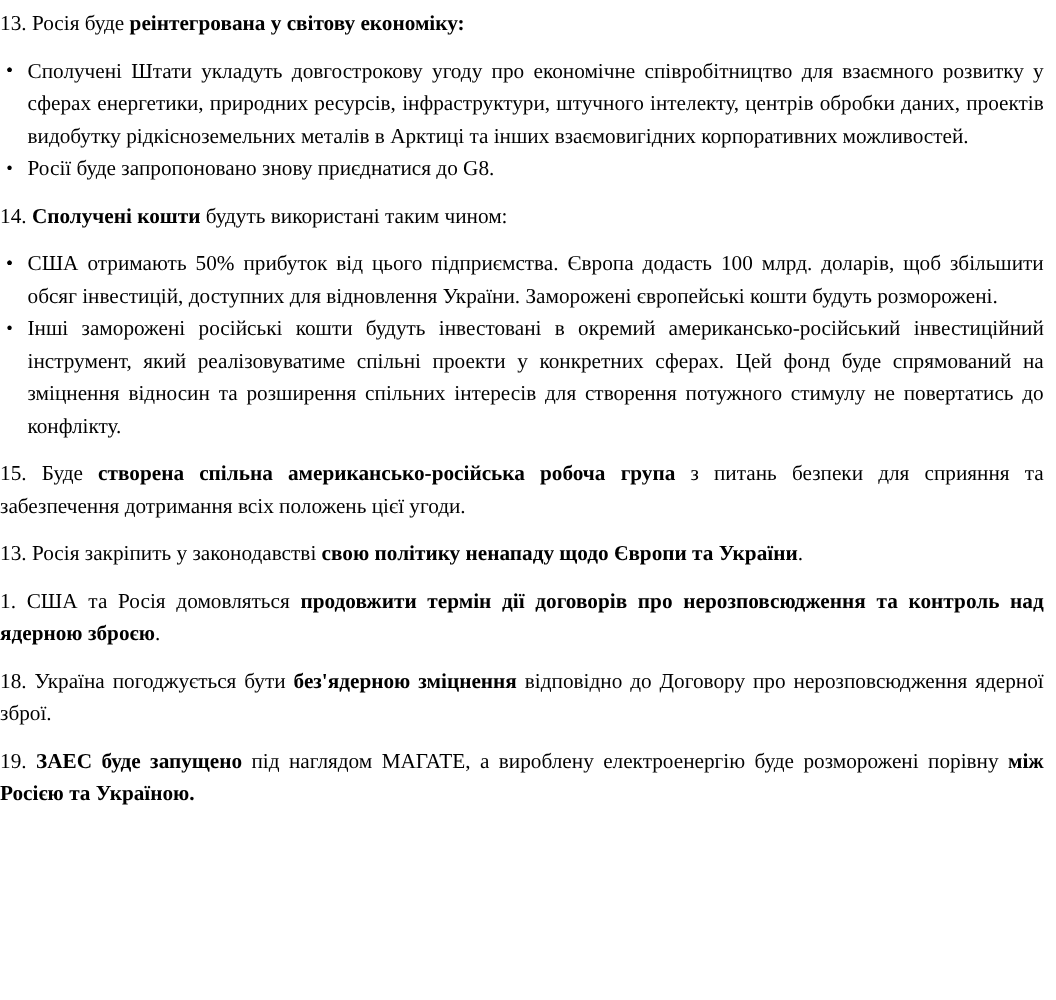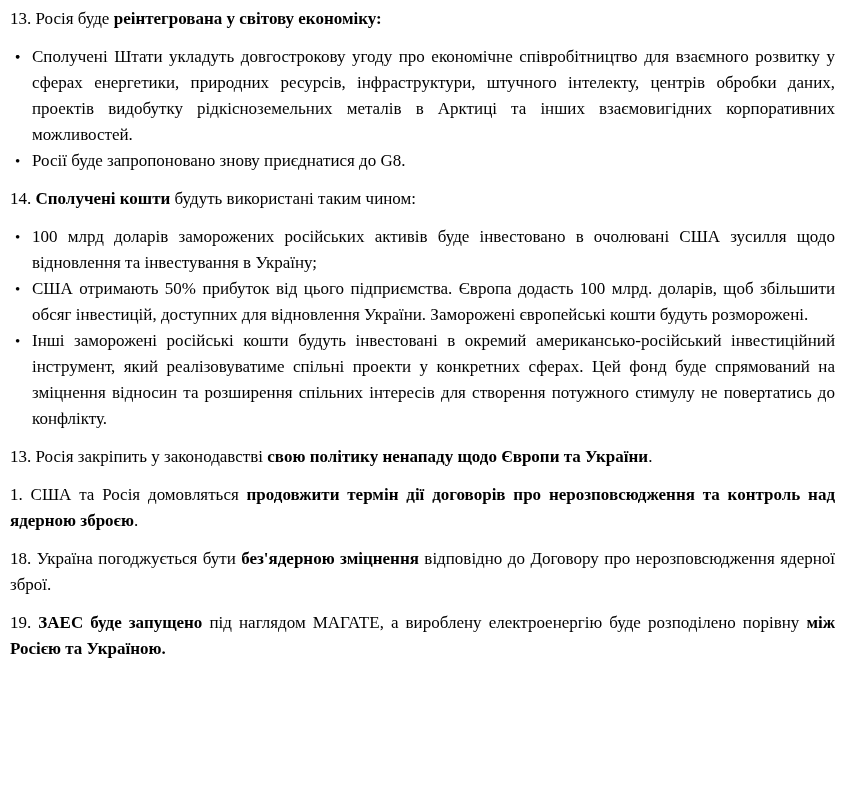--- a/index.html
+++ b/index.html
@@ -11,21 +11,21 @@
     width: 845px;
     height: 800px;
     overflow: hidden;
     color: #000000;
     font-family: "Liberation Serif", "DejaVu Serif", serif;
   }
   .page {
     box-sizing: border-box;
     width: 845px;
     height: 676px;
-    padding: 6px 10px 0 10px;
+    padding: 6px 10px 0 0;
     font-size: 17px;
     line-height: 26px;
     text-align: justify;
   }
   .para {
     margin: 0 0 12px 0;
   }
   .bullets {
     list-style: none;
     margin: 0 0 12px 0;
@@ -53,27 +53,28 @@
 
   <ul class="bullets">
     <li class="bullet"><span class="marker">•</span></li>
     <li class="bullet"><span class="marker">•</span><span>Сполучені Штати укладуть довгострокову угоду про економічне співробітництво для взаємного розвитку у сферах енергетики, природних ресурсів, інфраструктури, штучного інтелекту, центрів обробки даних, проектів видобутку рідкісноземельних металів в Арктиці та інших взаємовигідних корпоративних можливостей.</span></li>
     <li class="bullet"><span class="marker">•</span><span>Росії буде запропоновано знову приєднатися до G8.</span></li>
   </ul>
 
   <p class="para"><span>14. </span><b>Сполучені кошти</b><span> будуть використані таким чином:</span></p>
 
   <ul class="bullets">
-    <li class="bullet"><span class="marker">•</span><span>100 млрд доларів заморожених російських активів буде інвестовано в очолювані США зусилля щодо відновлення та інвестування в Україну;</span></li>
+    <li class="bullet"><span class="marker">•</span></li>
     <li class="bullet"><span class="marker">•</span><span>США отримають 50% прибуток від цього підприємства. Європа додасть 100 млрд. доларів, щоб збільшити обсяг інвестицій, доступних для відновлення України. Заморожені європейські кошти будуть розморожені.</span></li>
     <li class="bullet"><span class="marker">•</span><span>Інші заморожені російські кошти будуть інвестовані в окремий американсько-російський інвестиційний інструмент, який реалізовуватиме спільні проекти у конкретних сферах. Цей фонд буде спрямований на зміцнення відносин та розширення спільних інтересів для створення потужного стимулу не повертатись до конфлікту.</span></li>
   </ul>
 
+  <p class="para"><span>15. Буде </span><b>створена спільна американсько-російська робоча група</b><span> з питань безпеки для сприяння та забезпечення дотримання всіх положень цієї угоди.</span></p>
 
   <p class="para"><span>13. Росія закріпить у законодавстві </span><b>свою політику ненападу щодо Європи та України</b><span>.</span></p>
 
   <p class="para"><span>1. США та Росія домовляться </span><b>продовжити термін дії договорів про нерозповсюдження та контроль над ядерною зброєю</b><span>.</span></p>
 
   <p class="para"><span>18. Україна погоджується бути </span><b>без'ядерною зміцнення</b><span> відповідно до Договору про нерозповсюдження ядерної зброї.</span></p>
 
-  <p class="para"><span>19. </span><b>ЗАЕС буде запущено</b><span> під наглядом МАГАТЕ, а вироблену електроенергію буде розподілено порівну </span><b>між Росією та Україною.</b></p>
+  <p class="para"><span>19. </span><b>ЗАЕС буде запущено</b><span> під наглядом МАГАТЕ, а вироблену електроенергію буде розморожені порівну </span><b>між Росією та Україною.</b></p>
 
 </main>
 
 </body></html>

